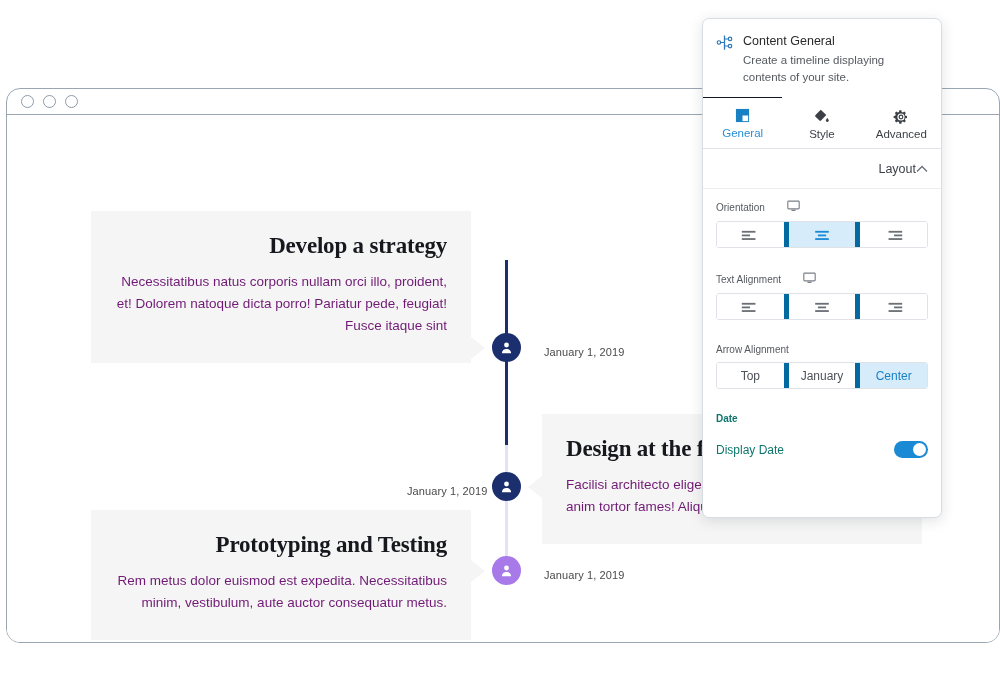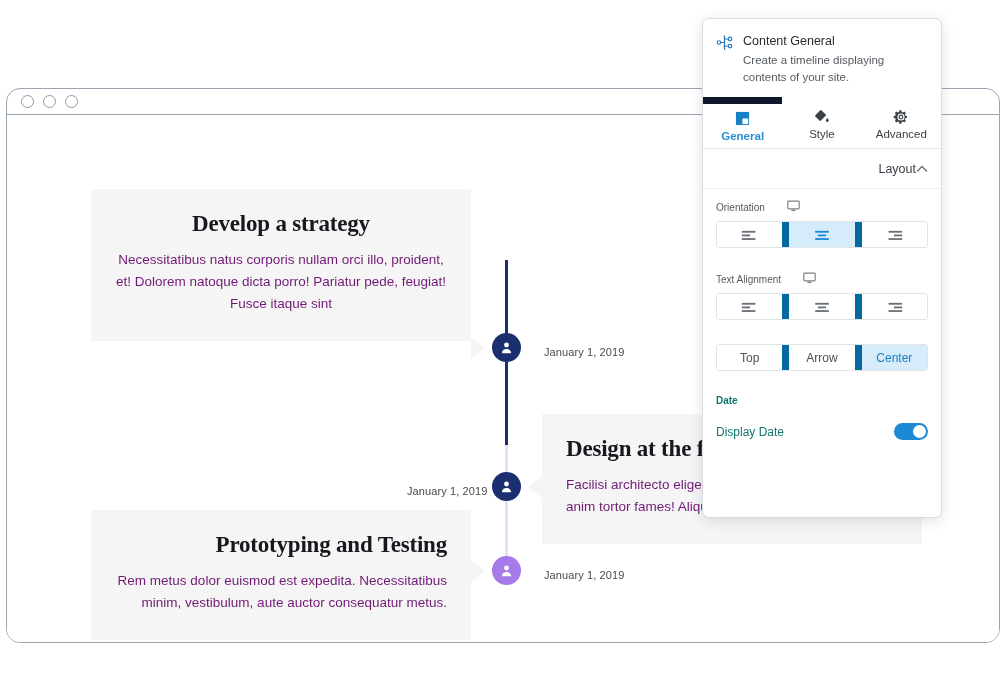--- a/index.html
+++ b/index.html
@@ -108,21 +108,21 @@
     display: flex; border-bottom: 1px solid #e1e4e8;
     height: 52px;
   }
   .tab {
     flex: 1; display: flex; flex-direction: column;
     align-items: center; justify-content: center; gap: 3px;
     font-size: 11.5px; color: #3c4147;
     border-top: 3px solid transparent;
     cursor: pointer;
   }
-  .tab.active { color: #2a8fd4; border-top: 7px solid #0f172a; font-weight: bold; }
+  .tab.active { color: #2a8fd4; border-top: 1px solid #0f172a; }
   .tab .tab-ico { height: 17px; display:flex; align-items:center; }
 
   .section-head {
     display: flex; align-items: center; justify-content: flex-end;
     padding: 13px 13px 12px 13px;
     font-size: 12.5px; color: #3c4147;
     border-bottom: 1px solid #eceff1;
   }
   .chev { color: #6b7077; font-size: 11px; }
 
@@ -133,21 +133,21 @@
   }
   .field-label.bold { font-weight: bold; color: #0f766e; }
 
   .seg {
     display: flex; border: 1px solid #dfe3e7; border-radius: 3px;
     overflow: hidden; height: 27px;
   }
   .seg > div {
     flex: 1; display: flex; align-items: center; justify-content: center;
     font-size: 12px; color: #4e5258; cursor: pointer;
-    border-right: 7px solid #0369a1; background: #fff;
+    border-right: 5px solid #0369a1; background: #fff;
   }
   .seg > div:last-child { border-right: none; }
   .seg > div.sel { background: #d6ecfb; color: #1a80c4; }
 
   .row-toggle {
     display: flex; align-items: center; justify-content: space-between;
     padding: 10px 13px 0 13px;
   }
   .toggle {
     width: 34px; height: 17px; border-radius: 9px;
@@ -170,21 +170,21 @@
       <span class="dot"></span>
       <span class="dot"></span>
     </div>
 
     <div class="browser-body">
       <div class="timeline">
 
         <div class="axis-line" style="top:145px; height:265px;"></div>
         <div class="axis-line light" style="top:330px; height:130px;"></div>
 
-        <div class="card left-card right-align" style="left:84px; top:74px; width:380px;text-align:center;">
+        <div class="card left-card right-align" style="left:84px; top:96px; width:380px;">
           <div class="card-title">Develop a strategy</div>
           <div class="card-body">Necessitatibus natus corporis nullam orci illo, proident, et! Dolorem natoque dicta porro! Pariatur pede, feugiat! Fusce itaque sint</div>
         </div>
         <div class="pointer to-right" style="left:464px; top:222px;"></div>
         <div class="node" style="top:218px;">
           <svg width="15" height="15" viewBox="0 0 24 24" aria-hidden="true">
             <circle cx="12" cy="8" r="3.9" fill="#ffffff"></circle>
             <path d="M4.6 21c0-4.1 3.3-6.6 7.4-6.6s7.4 2.5 7.4 6.6z" fill="#ffffff"></path>
           </svg>
         </div>
@@ -347,23 +347,26 @@
             <rect x="11" y="7" width="9" height="2" fill="#6b7077"></rect>
             <rect x="5" y="11" width="15" height="2" fill="#6b7077"></rect>
           </svg>
         </div>
       </div>
     </div>
 
     <div class="sep"></div>
 
     <div class="field">
+      <div class="field-label">
+        <span>Arrow Alignment</span>
+      </div>
       <div class="seg">
         <div>Top</div>
-        <div>Arrow</div>
+        <div>January</div>
         <div class="sel">Center</div>
       </div>
     </div>
 
     <div class="sep"></div>
 
     <div class="field">
       <div class="field-label bold">
         <span>Date</span>
       </div>

